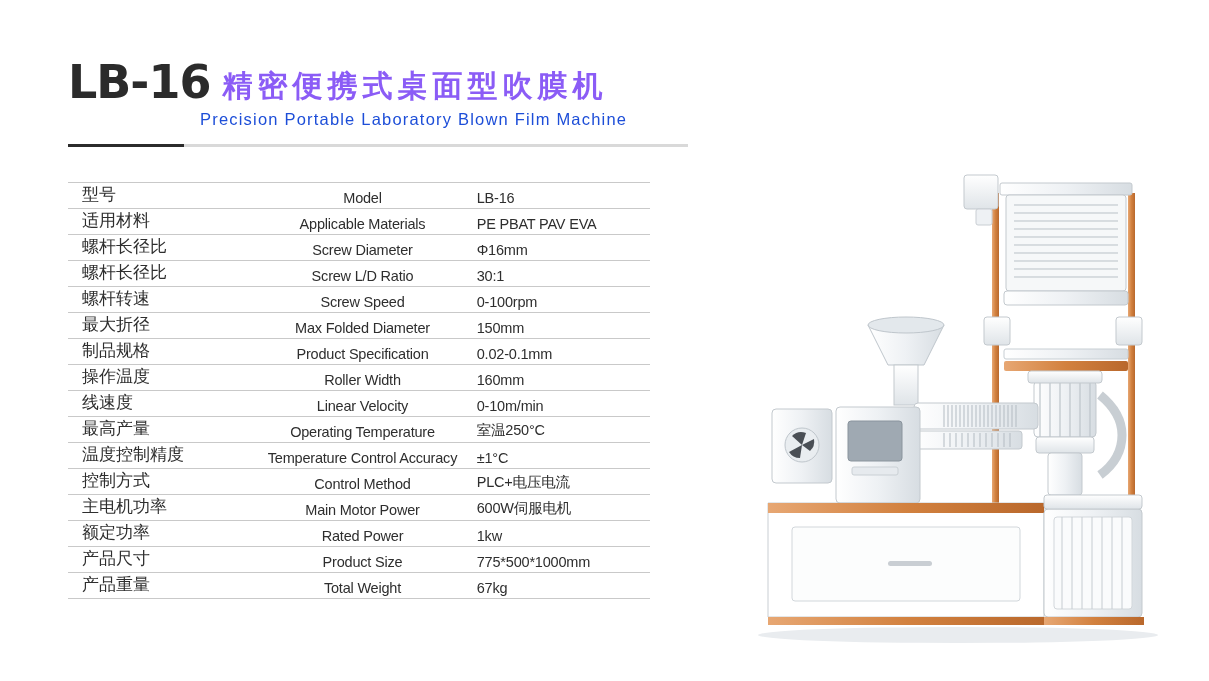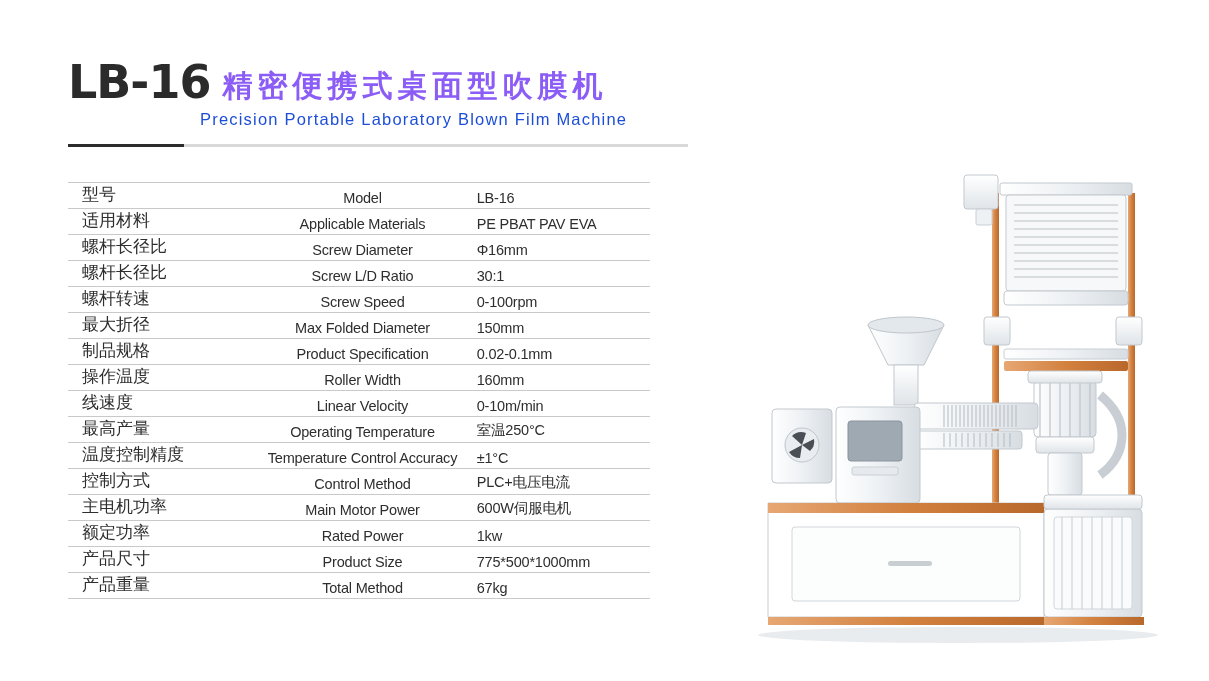--- a/index.html
+++ b/index.html
@@ -215,21 +215,21 @@
         <td class="col-en">Rated Power</td>
         <td class="col-val">1kw</td>
       </tr>
       <tr>
         <td class="col-cn">产品尺寸</td>
         <td class="col-en">Product Size</td>
         <td class="col-val">775*500*1000mm</td>
       </tr>
       <tr>
         <td class="col-cn">产品重量</td>
-        <td class="col-en">Total Method</td>
+        <td class="col-en">Total Weight</td>
         <td class="col-val">67kg</td>
       </tr>
     </tbody>
   </table>
 
   <div class="machine">
     <svg width="432" height="480" viewBox="0 0 432 480" xmlns="http://www.w3.org/2000/svg">
       <defs>
         <linearGradient id="metal" x1="0" y1="0" x2="1" y2="0">
           <stop offset="0" stop-color="#ffffff"></stop>

